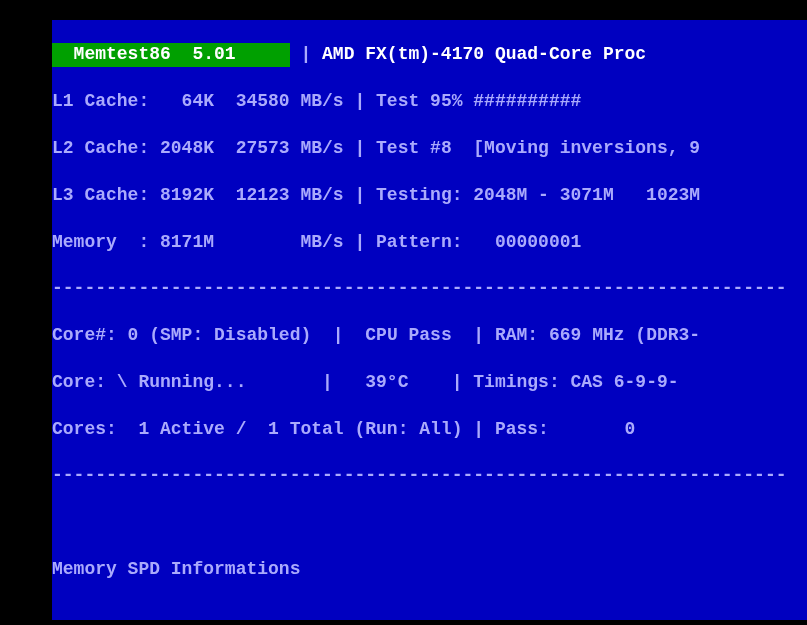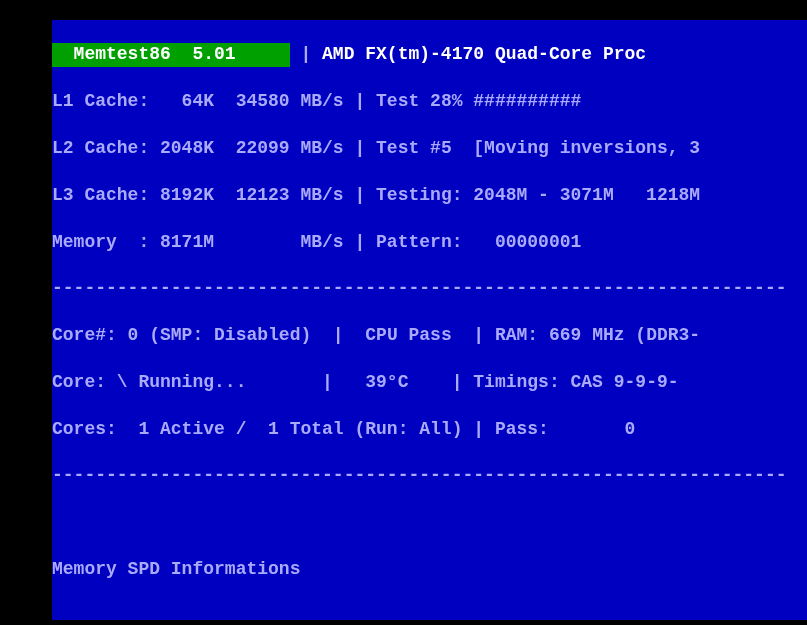--- a/index.html
+++ b/index.html
@@ -35,27 +35,27 @@
   .hashbar { color: #aaaafc; }
   .dashline { color: #aaaafc; letter-spacing: 0; }
   .spd-header { color: #aaaafc; }
   .row { display: block; }
 </style>
 </head>
 <body>
 
 <div class="screen">
 <span class="row"><span class="title-bar">  Memtest86  5.01     </span><span class="sep"> |</span><span class="cpu-name"> AMD FX(tm)-4170 Quad-Core Proc</span></span>
-<span class="row"><span>L1 Cache:   64K  34580 MB/s </span><span class="sep">|</span><span> Test 28% </span><span class="hashbar">##########</span></span>
-<span class="row"><span>L2 Cache: 2048K  22099 MB/s </span><span class="sep">|</span><span> Test #5  [Moving inversions, 3</span></span>
-<span class="row"><span>L3 Cache: 8192K  12123 MB/s </span><span class="sep">|</span><span> Testing: 2048M - 3071M   1218M</span></span>
+<span class="row"><span>L1 Cache:   64K  34580 MB/s </span><span class="sep">|</span><span> Test 95% </span><span class="hashbar">##########</span></span>
+<span class="row"><span>L2 Cache: 2048K  27573 MB/s </span><span class="sep">|</span><span> Test #8  [Moving inversions, 9</span></span>
+<span class="row"><span>L3 Cache: 8192K  12123 MB/s </span><span class="sep">|</span><span> Testing: 2048M - 3071M   1023M</span></span>
 <span class="row"><span>Memory  : 8171M        MB/s </span><span class="sep">|</span><span> Pattern:   00000001</span></span>
 <span class="row dashline">--------------------------------------------------------------------</span>
 <span class="row"><span>Core#: 0 (SMP: Disabled)  </span><span class="sep">|</span><span>  CPU Pass  </span><span class="sep">|</span><span> RAM: 669 MHz (DDR3-</span></span>
-<span class="row"><span>Core: \ Running...      </span><span class="sep"> |</span><span>   39°C    </span><span class="sep">|</span><span> Timings: CAS 9-9-9-</span></span>
+<span class="row"><span>Core: \ Running...      </span><span class="sep"> |</span><span>   39°C    </span><span class="sep">|</span><span> Timings: CAS 6-9-9-</span></span>
 <span class="row"><span>Cores:  1 Active /  1 Total (Run: All) </span><span class="sep">|</span><span> Pass:       0</span></span>
 <span class="row dashline">--------------------------------------------------------------------</span>
 <span class="row"> </span>
 <span class="row spd-header">Memory SPD Informations</span>
 
 
 
 
 
 

